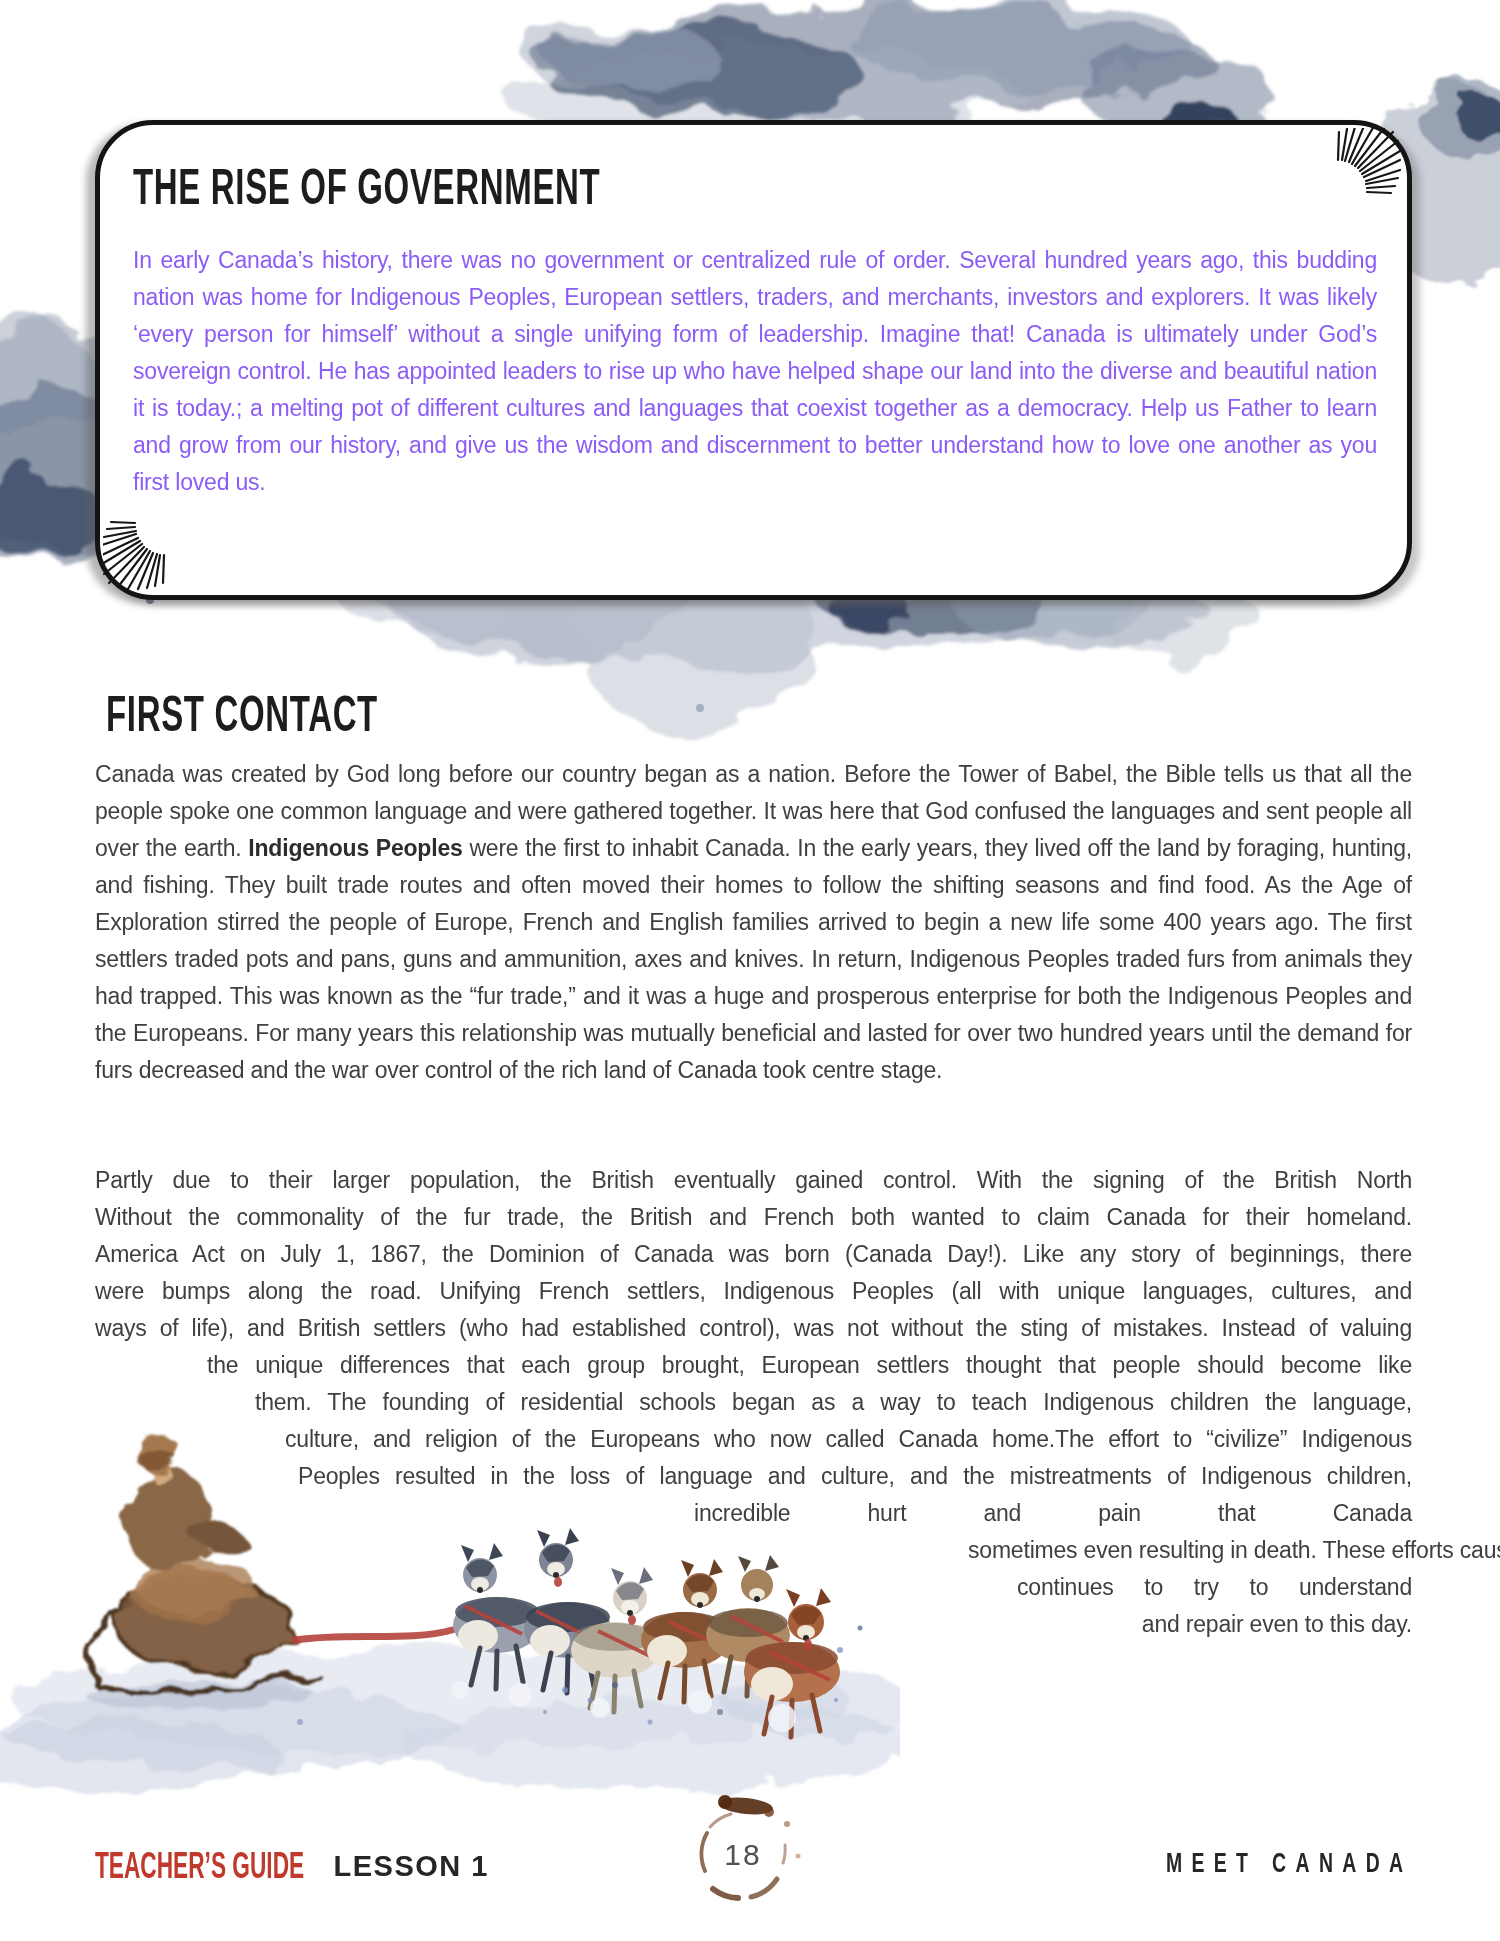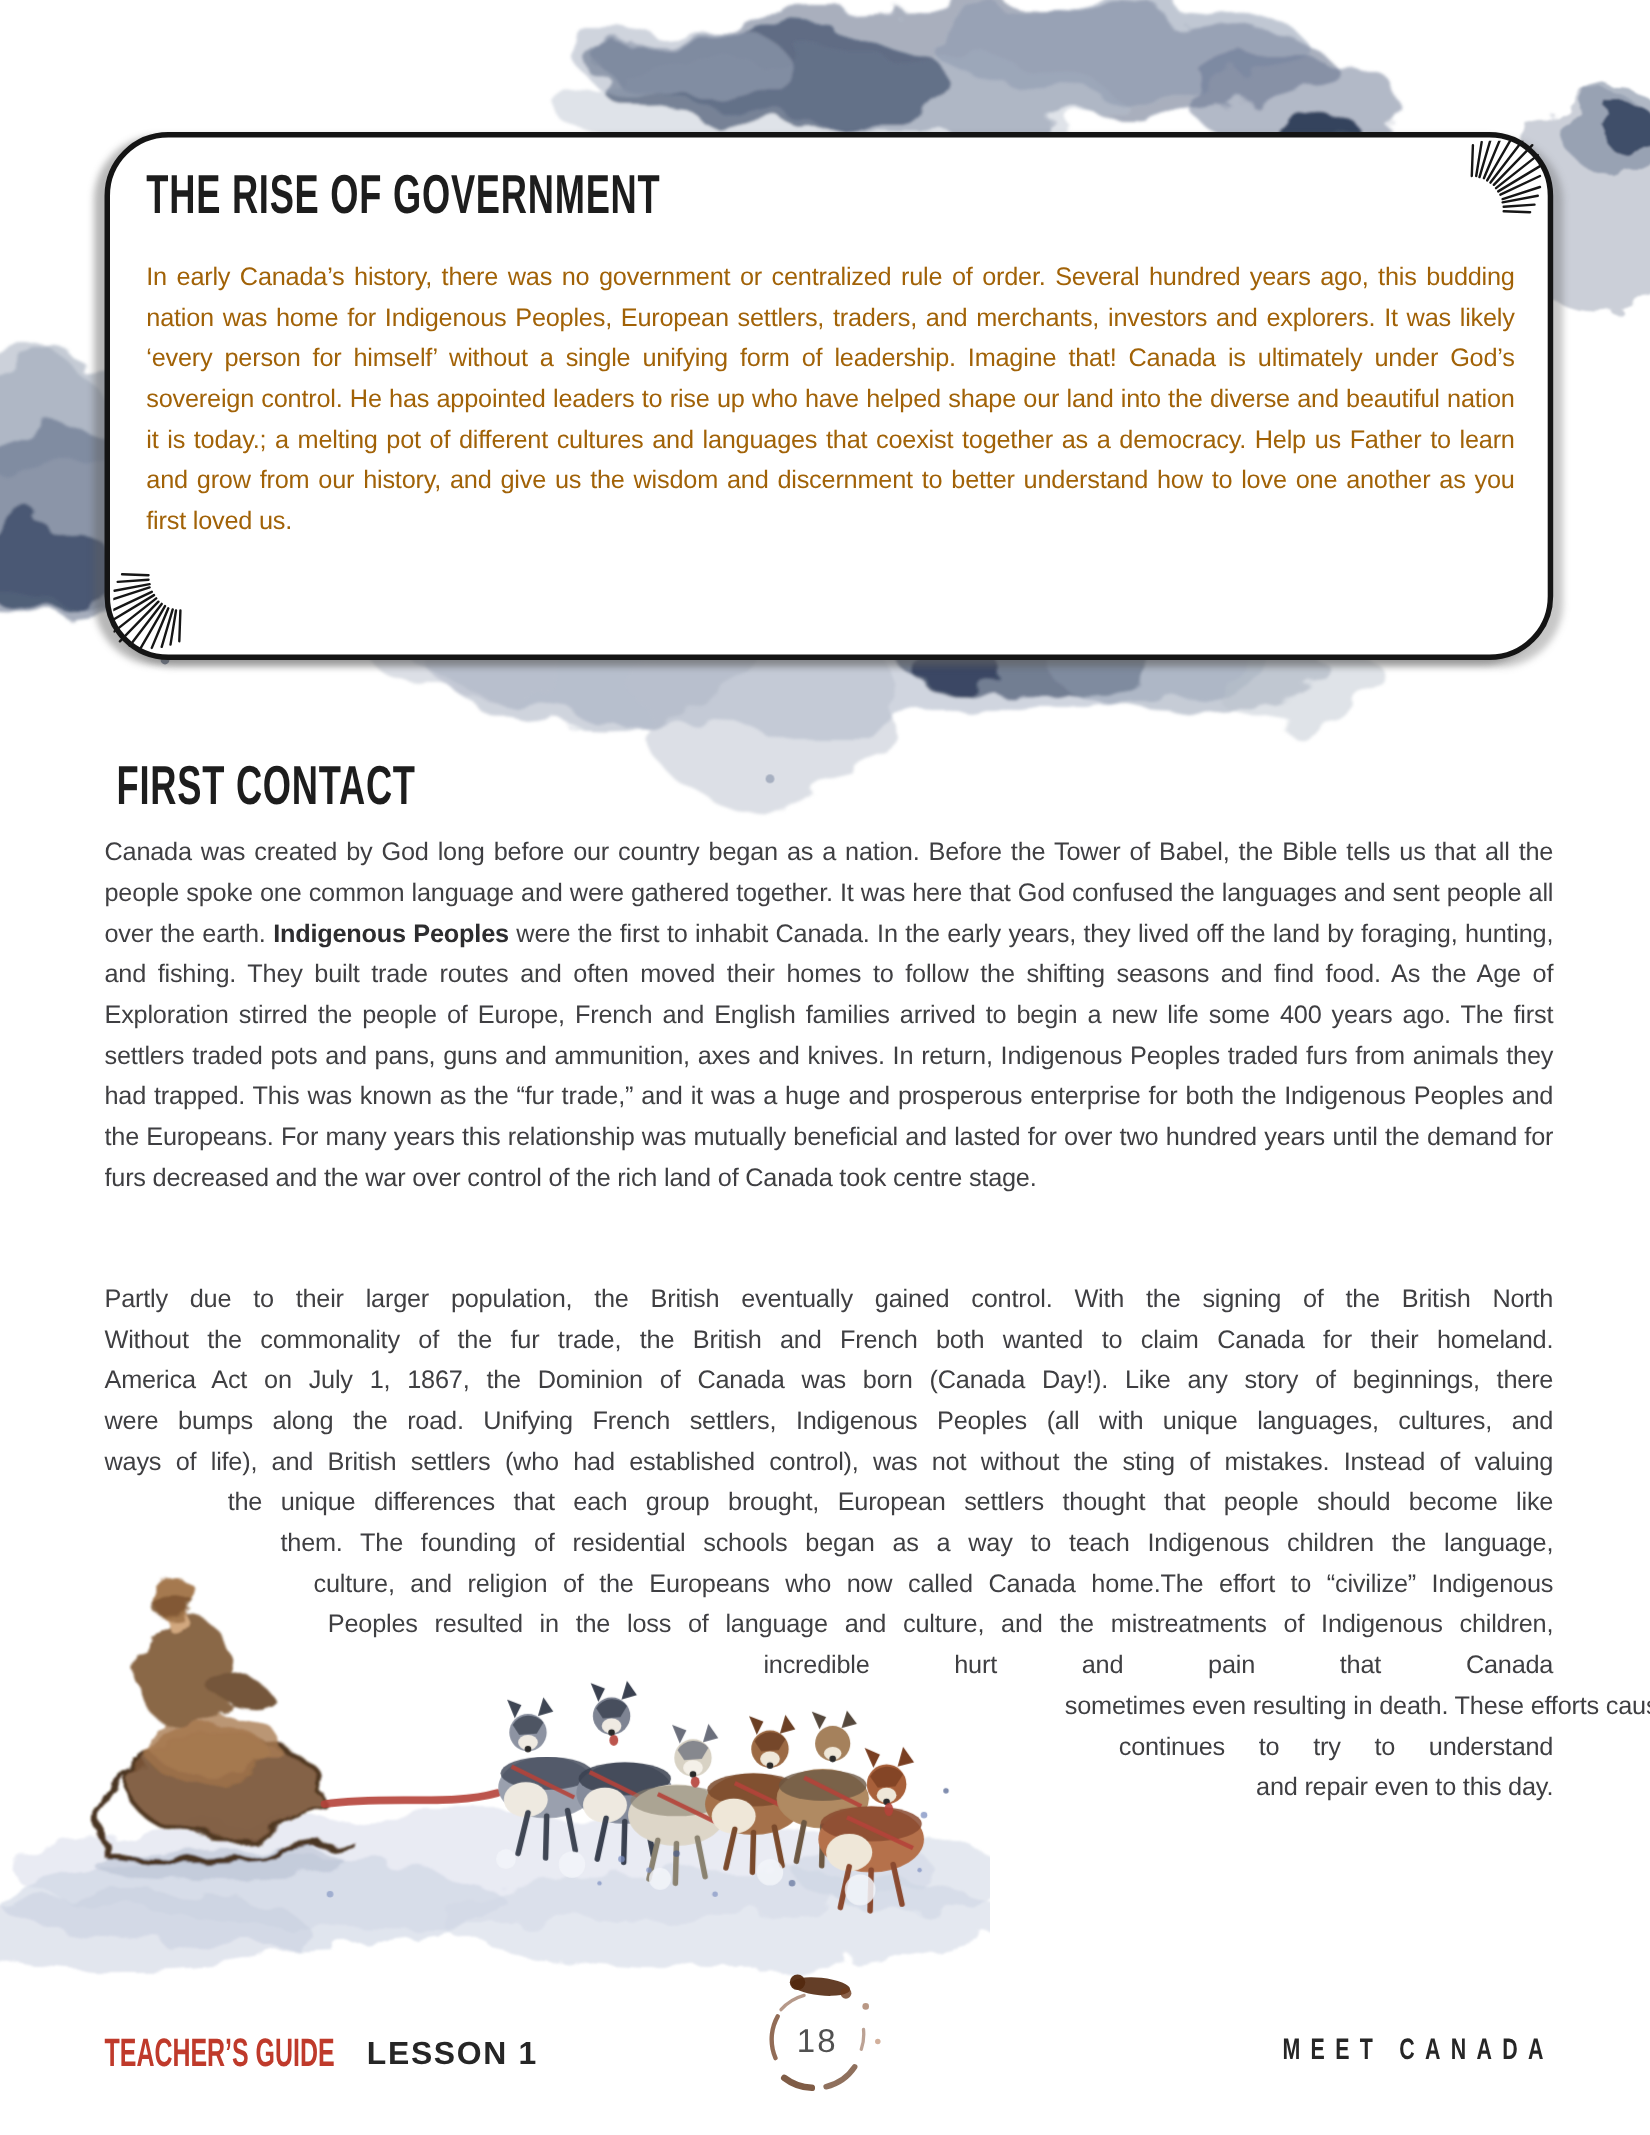--- a/index.html
+++ b/index.html
@@ -5,33 +5,33 @@
   html,body{margin:0;padding:0;background:#ffffff;}
   .page{position:relative;width:1500px;height:1941px;background:#fff;overflow:hidden;
         font-family:"Liberation Sans",sans-serif;color:#3f3f42;}
   svg{display:block;}
   .bg-art{position:absolute;left:0;top:0;width:1500px;height:1941px;}
   .sled-art{position:absolute;left:0;top:1400px;width:900px;height:420px;}
 
   
   .gov-box{position:absolute;left:95px;top:120px;width:1317px;height:480px;box-sizing:border-box;
            background:#fff;border:5px solid #141414;border-radius:58px;
-           padding:24px 30px 0 33px;
+           padding:34px 30px 0 33px;
            box-shadow:-9px 4px 7px rgba(95,95,95,.45), 8px 6px 7px rgba(95,95,95,.35);}
   .gov-box h2{margin:0;line-height:56px;}
   .hatch{position:absolute;pointer-events:none;}
   .hatch-tr{top:3px;right:3px;}
   .hatch-bl{bottom:3px;left:3px;}
 
   .condensed{display:inline-block;transform:scaleX(.66);transform-origin:left center;
              font-weight:700;color:#1d1d1d;letter-spacing:1px;white-space:nowrap;}
   .heading-lg{font-size:50px;}
 
   .box-par{margin:18px 0 0 0;font-size:23px;line-height:37px;letter-spacing:-.2px;
-           text-align:justify;color:#a16207;}
+           text-align:justify;color:#8b5cf6;}
 
   .section-heading{position:absolute;left:106px;top:686px;margin:0;line-height:56px;}
 
   .body-par{position:absolute;left:95px;top:756px;width:1317px;margin:0;
             font-size:23px;line-height:37px;letter-spacing:-.2px;text-align:justify;}
   .body-par strong{font-weight:700;color:#2d2d2f;}
 
   .p2{position:absolute;left:95px;top:1162px;width:1317px;font-size:23px;letter-spacing:-.2px;}
   .p2line{height:37px;line-height:37px;text-align:justify;text-align-last:justify;white-space:nowrap;}
   .p2line:nth-child(6){margin-left:112px;}

